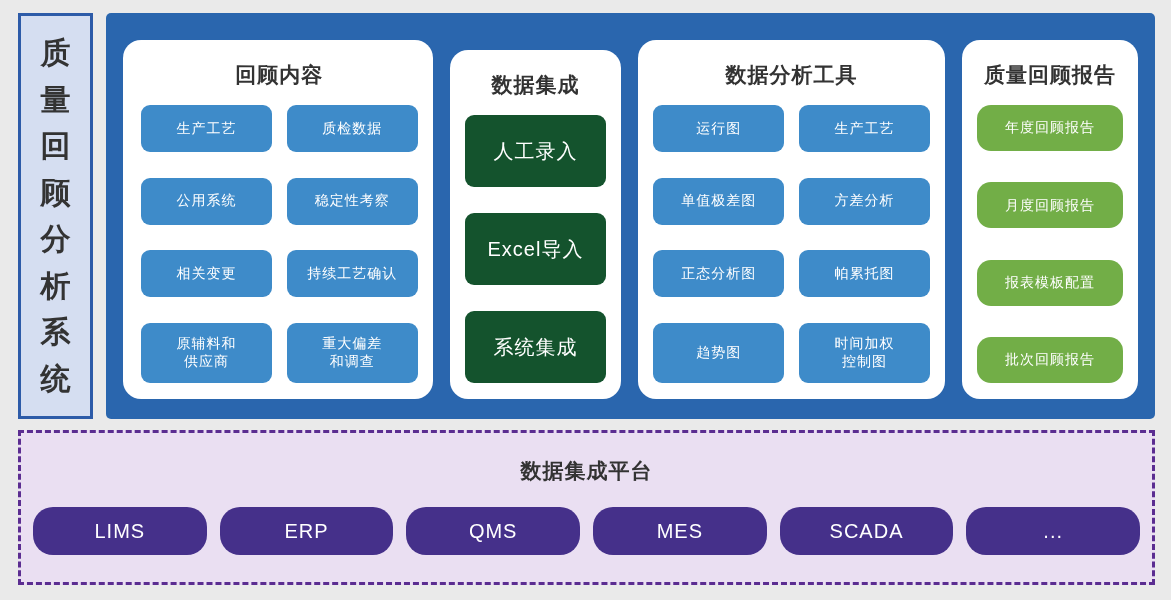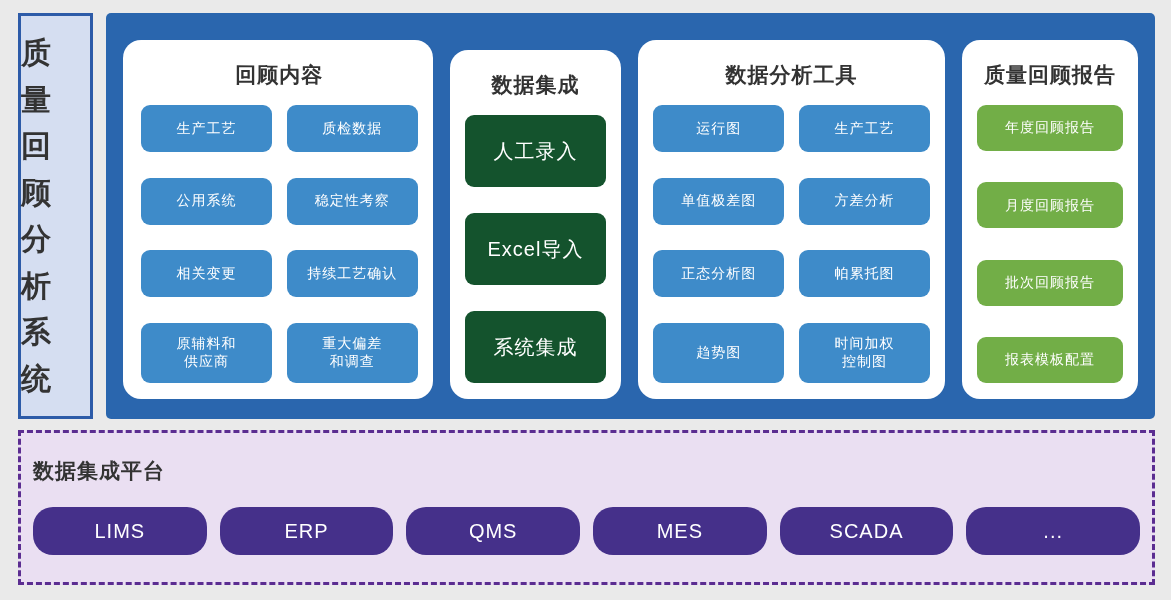--- a/index.html
+++ b/index.html
@@ -11,21 +11,21 @@
   .page {
     width:1171px; height:600px;
     padding:13px 16px 15px 18px;
     display:flex; flex-direction:column; gap:11px;
   }
   .top-row { display:flex; gap:13px; height:406px; }
   .bottom-row { display:flex; gap:13px; flex:1; }
 
   .side-label {
     width:75px; flex:0 0 75px;
-    display:flex; align-items:center; 
+    display:flex; align-items:center; justify-content:center;
   }
   .side-label.blue  { background:#D5DEF1; border:3px solid #2D5BA8; }
   .side-label.purple{ background:#EADFF2; border:3px solid #5B2D91; }
   .vert-text {
     width:1em; word-break:break-all; text-align:center;
     color:#333; font-weight:600;
   }
   .vert-text.lg { font-size:30px; line-height:1.55; }
   .vert-text.sm { font-size:28px; line-height:1.32; }
 
@@ -55,29 +55,29 @@
   .stack { flex:1; display:flex; flex-direction:column; justify-content:space-between; }
 
   .node {
     border-radius:9px; color:#fff;
     display:flex; align-items:center; justify-content:center;
     text-align:center; font-size:14px; line-height:1.25;
     white-space:pre-line; letter-spacing:1px;
   }
   .node.blue  { background:#3E8BC9; }
   .node.teal  { background:#14532d; height:72px; font-size:20px; }
-  .node.green { background:#72AE47; height:46px; }
+  .node.green { background:#72AE47; height:46px;border-radius:14px; }
 
   .platform {
     flex:1; background:#EADFF2; border:3px dashed #5B2D91;
     display:flex; flex-direction:column;
     padding:16px 12px 0;
   }
   .platform-title {
-    text-align:left; font-size:21px; font-weight:bold; color:#333;
+    text-align:center; font-size:21px; font-weight:bold; color:#333;
     margin-top:8px; letter-spacing:1px;
   }
   .platform-btns { display:flex; gap:13px; margin-top:22px; height:48px; }
   .sys-node {
     flex:1; background:#45308A; border-radius:20px; color:#fff;
     display:flex; align-items:center; justify-content:center;
     font-size:20px; letter-spacing:1px;
   }
 </style>
 </head>
@@ -130,22 +130,22 @@
           <div class="node blue">时间加权
 控制图</div>
         </div>
       </div>
 
       <div class="panel w4">
         <div class="panel-title">质量回顾报告</div>
         <div class="stack">
           <div class="node green">年度回顾报告</div>
           <div class="node green">月度回顾报告</div>
+          <div class="node green">报表模板配置</div>
           <div class="node green">批次回顾报告</div>
-          <div class="node green">报表模板配置</div>
         </div>
       </div>
 
     </div>
   </div>
 
   <div class="bottom-row">
 
     <div class="platform">
       <div class="platform-title">数据集成平台</div>

